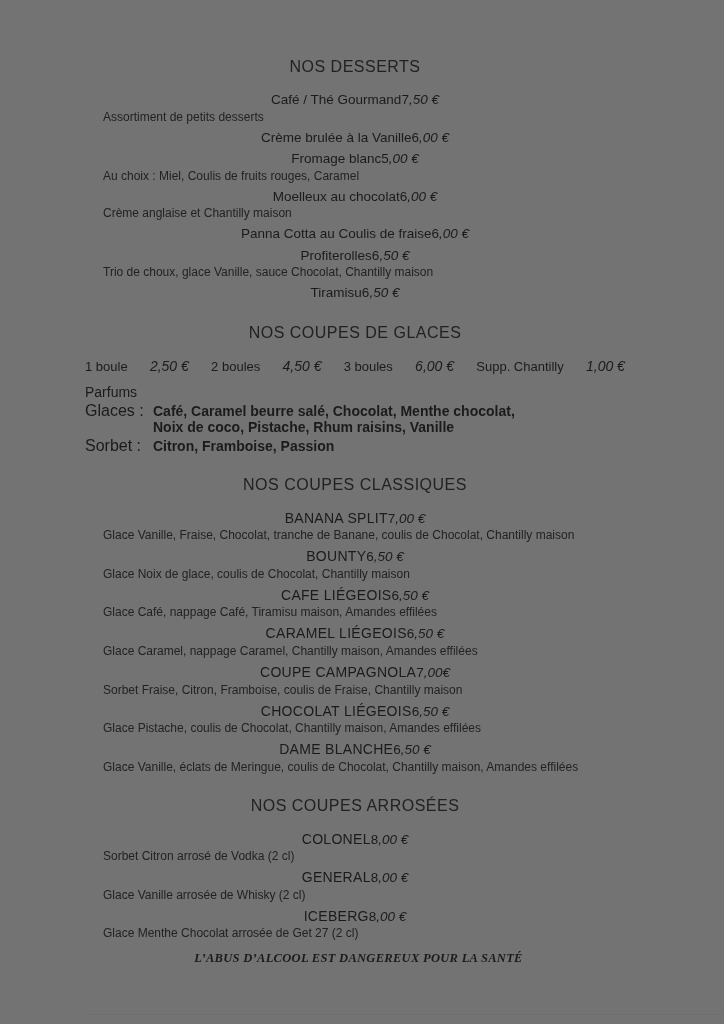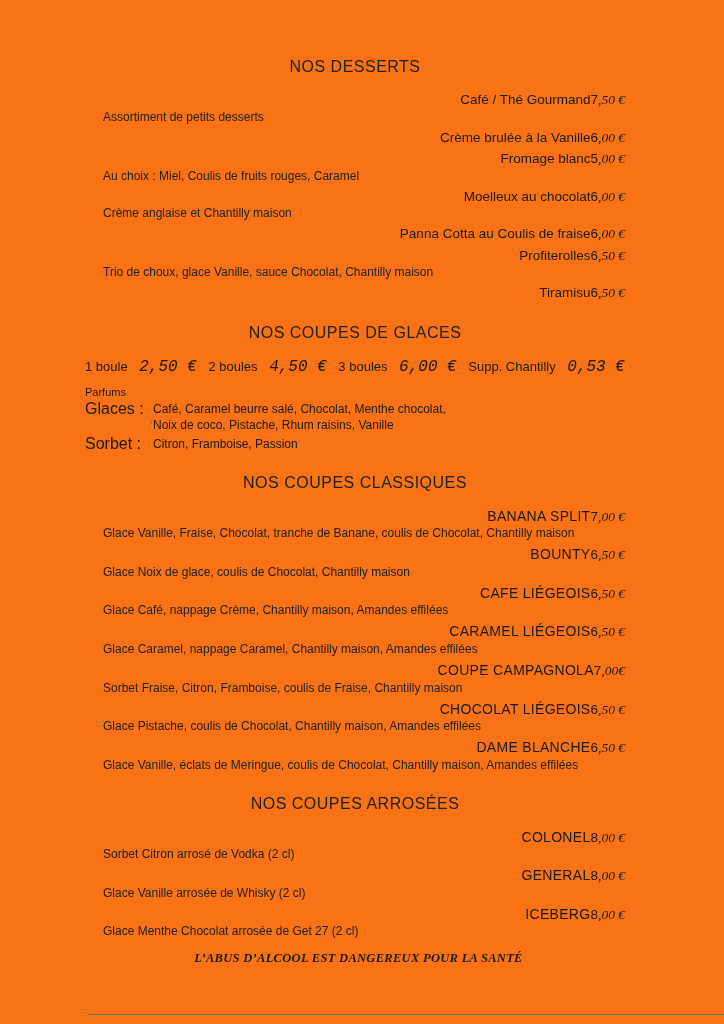--- a/index.html
+++ b/index.html
@@ -1,43 +1,43 @@
 <!DOCTYPE html>
 <html><head>
 <meta charset="utf-8">
 <style>
   * { margin:0; padding:0; box-sizing:border-box; }
   html,body { background:#ffffff; }
   body { width:724px; height:1024px; font-family:"Liberation Sans", sans-serif; color:#1b1b1b; }
-  .page { position:relative; width:724px; height:1024px; background:#f97316; padding:58px 99px 0 85px; overflow:hidden; }
+  .page { position:relative; width:724px; height:1024px; background:#737373; padding:58px 99px 0 85px; overflow:hidden; }
 
   .section { margin-top:22px; }
   .section:first-child { margin-top:0; }
   .section-title {
     text-align:center; font-size:16px; font-weight:400; letter-spacing:.5px;
     color:#222; margin-bottom:15px;
   }
 
   .menu-item { margin-bottom:4px; }
-  .item-line { display:flex; justify-content:flex-end; align-items:baseline; line-height:1.3; }
+  .item-line { display:flex; justify-content:center; align-items:baseline; line-height:1.3; }
   .item-name { font-size:13.5px; color:#1b1b1b; }
   .caps .item-name { font-size:14px; letter-spacing:.3px; }
   .item-price { font-size:13.5px; white-space:nowrap; }
   .p-int { font-family:"Liberation Sans", sans-serif; }
-  .p-dec { font-family:Liberation Serif, serif; font-style:italic; }
+  .p-dec { font-family:Liberation Sans, sans-serif; font-style:italic; }
   .item-desc { font-size:12px; line-height:15px; margin:1px 0 2px 18px; color:#222; }
 
   .pricing-row { display:flex; justify-content:space-between; align-items:baseline; margin-top:16px; }
   .pr-label { font-size:13px; }
-  .pr-price { font-family:Liberation Mono, monospace; font-style:italic; font-size:16px; }
-
-  .parfums-heading { font-size:11px; margin-top:10px; }
+  .pr-price { font-family:Liberation Sans, sans-serif; font-style:italic; font-size:14px; }
+
+  .parfums-heading { font-size:14px; margin-top:10px; }
   .parfum-row { display:flex; margin-top:3px; }
   .parfum-label { flex:0 0 68px; font-size:16px; line-height:16px; }
-  .parfum-text { font-size:12px; line-height:16px; }
+  .parfum-text { font-size:14px; line-height:16px;font-weight:bold; }
 
   .footer {
     position:absolute; left:0; right:7px; bottom:58px; text-align:center;
     font-family:"Liberation Serif", serif; font-style:italic; font-weight:bold;
     font-size:12.5px; letter-spacing:.3px; color:#1b1b1b;
   }
   .page-bottom-edge {
     position:absolute; left:88px; right:0; bottom:9px;
     border-top:1.5px solid #6e6e6e;
   }
@@ -102,21 +102,21 @@
   <div class="section">
     <div class="section-title">NOS COUPES DE GLACES</div>
     <div class="pricing-row">
         <span class="pr-label">1 boule</span>
         <span class="pr-price">2,50 €</span>
         <span class="pr-label">2 boules</span>
         <span class="pr-price">4,50 €</span>
         <span class="pr-label">3 boules</span>
         <span class="pr-price">6,00 €</span>
         <span class="pr-label">Supp. Chantilly</span>
-        <span class="pr-price">0,53 €</span>
+        <span class="pr-price">1,00 €</span>
       </div>
     <div class="parfums-heading">Parfums</div>
     <div class="parfums">
         <div class="parfum-row">
           <span class="parfum-label">Glaces :</span>
           <div class="parfum-text">
             <div>Café, Caramel beurre salé, Chocolat, Menthe chocolat,</div>
             <div>Noix de coco, Pistache, Rhum raisins, Vanille</div>
           </div>
         </div>
@@ -144,21 +144,21 @@
             <span class="item-name">BOUNTY</span>
             <span class="item-price"><span class="p-int">6</span><span class="p-dec">,50 €</span></span>
           </div>
           <div class="item-desc">Glace Noix de glace, coulis de Chocolat, Chantilly maison</div>
         </div>
         <div class="menu-item">
           <div class="item-line">
             <span class="item-name">CAFE LIÉGEOIS</span>
             <span class="item-price"><span class="p-int">6</span><span class="p-dec">,50 €</span></span>
           </div>
-          <div class="item-desc">Glace Café, nappage Crème, Chantilly maison, Amandes effilées</div>
+          <div class="item-desc">Glace Café, nappage Café, Tiramisu maison, Amandes effilées</div>
         </div>
         <div class="menu-item">
           <div class="item-line">
             <span class="item-name">CARAMEL LIÉGEOIS</span>
             <span class="item-price"><span class="p-int">6</span><span class="p-dec">,50 €</span></span>
           </div>
           <div class="item-desc">Glace Caramel, nappage Caramel, Chantilly maison, Amandes effilées</div>
         </div>
         <div class="menu-item">
           <div class="item-line">

